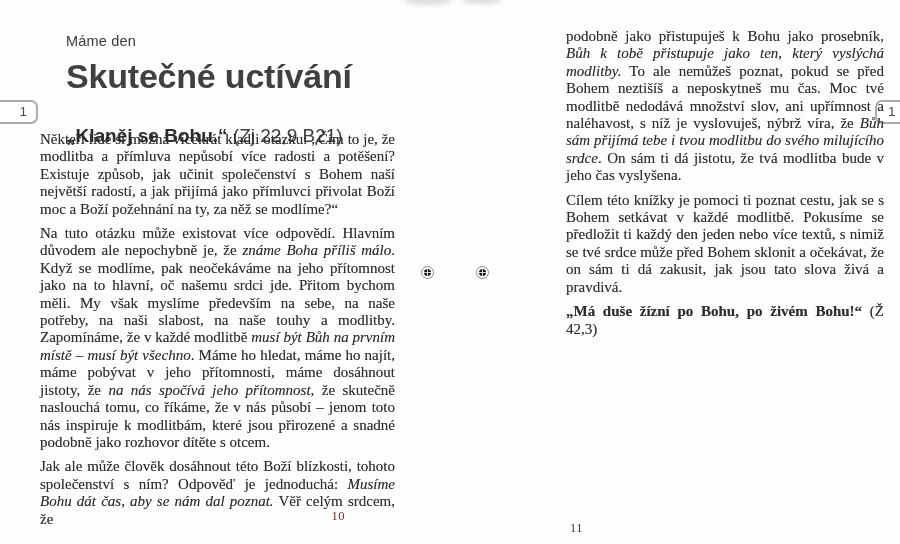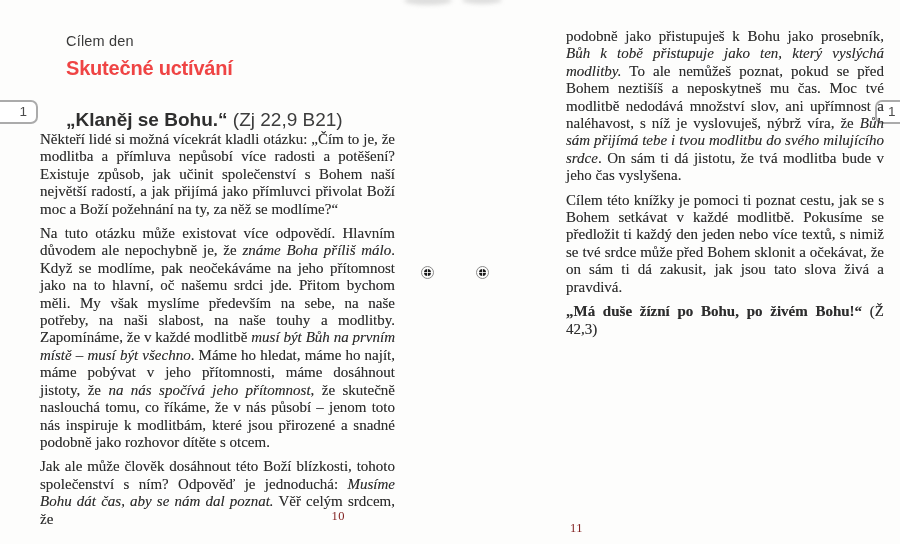--- a/index.html
+++ b/index.html
@@ -24,21 +24,21 @@
     border:2px solid #ababab; border-radius:7px; background:#ffffff;
     font-family:"Liberation Sans", sans-serif; font-size:13.5px; color:#4a4a4a;
     line-height:20px;
   }
   .tab-left  { left:-16px; width:54px; text-align:right; padding-right:9px; }
   .tab-right { left:875px; width:50px; text-align:left;  padding-left:11px; }
 
   
   .header-block { position:absolute; left:66px; top:33px; font-family:"Liberation Sans", sans-serif; }
   .kicker { font-size:14.5px; color:#3a3a3a; letter-spacing:.2px; }
-  .title  { font-size:20px; font-weight:bold; color:#ef4444; margin-top:8px; letter-spacing:-.2px; }
+  .title  { font-size:34px; font-weight:bold; color:#404040; margin-top:8px; letter-spacing:-.2px; }
   .subtitle { margin-top:29px; font-size:19px; color:#2e2e2e; }
   .subtitle .v { font-weight:bold; }
   .subtitle .r { font-weight:normal; color:#3c3c3c; }
 
   
   .bodycol { position:absolute; }
   .body-left  { left:40px;  top:131px; width:355px; }
   .body-right { left:566px; top:28px;  width:318px; }
   .bodycol p {
     margin:0 0 7px; font-size:15px; line-height:17.4px;
@@ -76,21 +76,21 @@
 
   <div class="tab tab-left">
     <span>1</span>
   </div>
   <div class="tab tab-right">
     <span>1</span>
   </div>
 
   <div>
     <div class="header-block">
-      <div class="kicker">Cílem den</div>
+      <div class="kicker">Máme den</div>
       <div class="title">Skutečné uctívání</div>
       <div class="subtitle">
         <span class="v">„Klaněj se Bohu.“</span><span class="r"> (Zj 22,9 B21)</span>
       </div>
     </div>
     <div class="bodycol body-left">
         <p><span>Někteří lidé si možná vícekrát kladli otázku: „Čím to je, že modlitba a přímluva nepůsobí více radosti a potěšení? Existuje způsob, jak učinit společenství s Bohem naší největší radostí, a jak přijímá jako přímluvci přivolat Boží moc a Boží požehnání na ty, za něž se modlíme?“</span></p>
         <p><span>Na tuto otázku může existovat více odpovědí. Hlavním důvodem ale nepochybně je, že </span><span class="italic">známe Boha příliš málo</span><span>. Když se modlíme, pak neočekáváme na jeho přítomnost jako na to hlavní, oč našemu srdci jde. Přitom bychom měli. My však myslíme především na sebe, na naše potřeby, na naši slabost, na naše touhy a modlitby. Zapomínáme, že v každé modlitbě </span><span class="italic">musí být Bůh na prvním místě – musí být všechno</span><span>. Máme ho hledat, máme ho najít, máme pobývat v jeho přítomnosti, máme dosáhnout jistoty, že </span><span class="italic">na nás spočívá jeho přítomnost</span><span>, že skutečně naslouchá tomu, co říkáme, že v nás působí – jenom toto nás inspiruje k modlitbám, které jsou přirozené a snadné podobně jako rozhovor dítěte s otcem.</span></p>
         <p><span>Jak ale může člověk dosáhnout této Boží blízkosti, tohoto společenství s ním? Odpověď je jednoduchá: </span><span class="italic">Musíme Bohu dát čas, aby se nám dal poznat.</span><span> Věř celým srdcem, že</span></p>
       </div>

